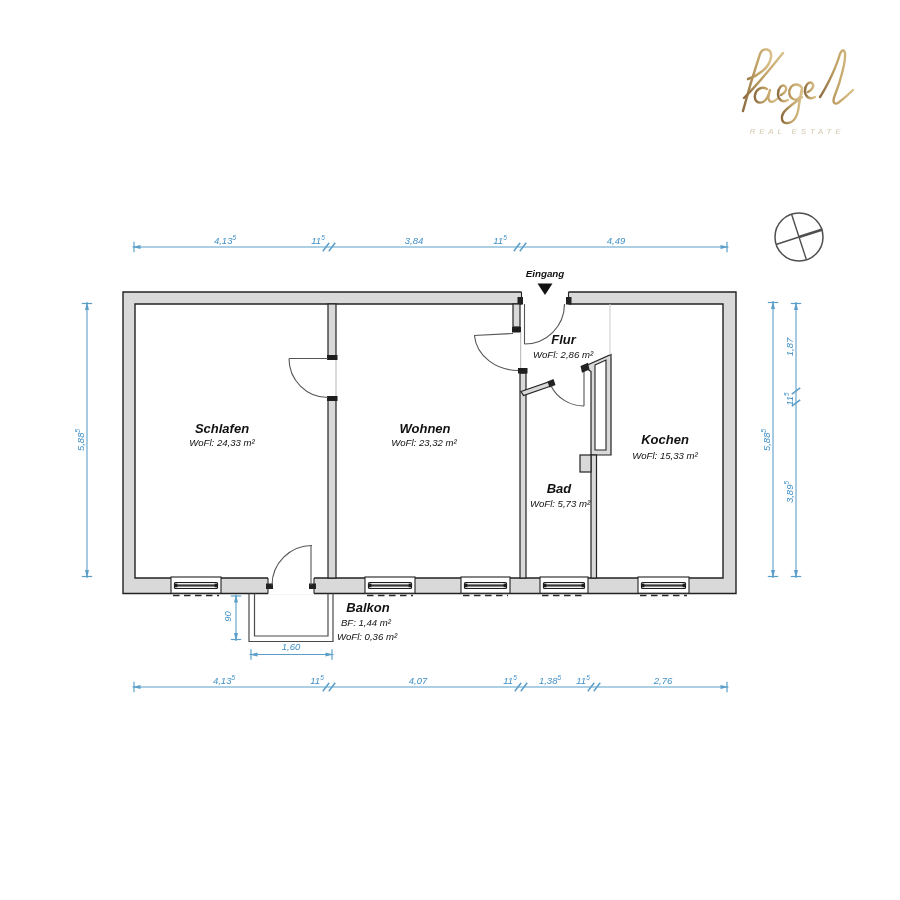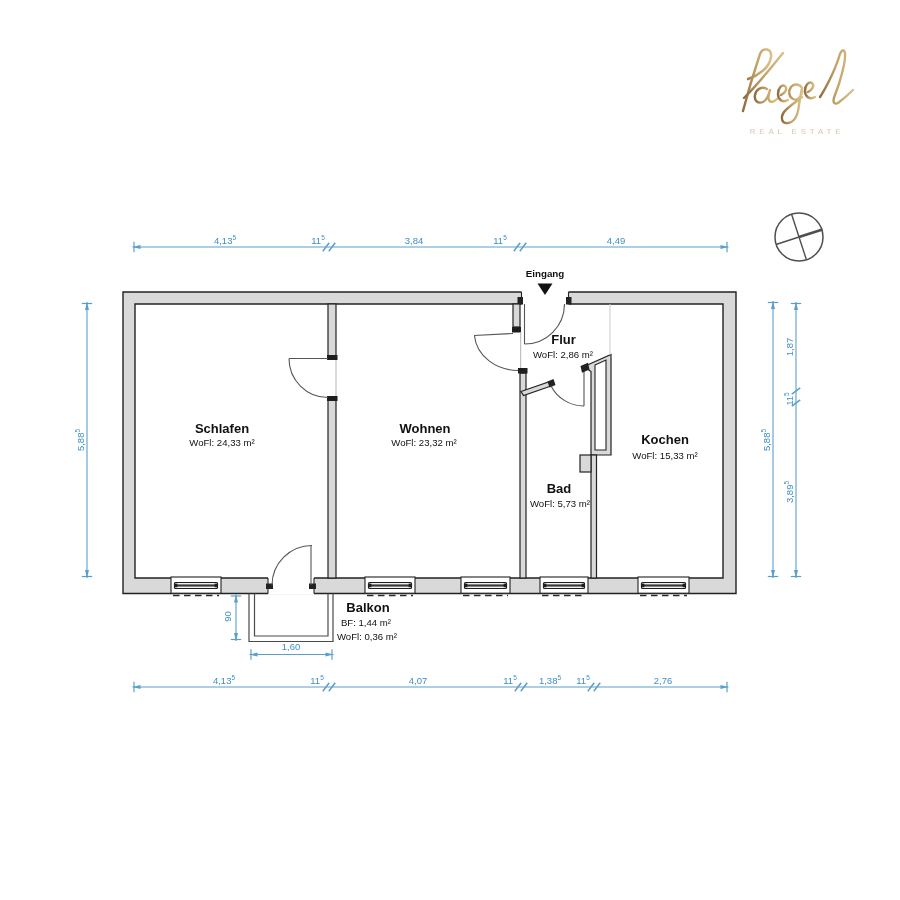--- a/index.html
+++ b/index.html
@@ -1,16 +1,16 @@
 <!DOCTYPE html>
 <html><head>
 <meta charset="utf-8">
 <style>
   html,body{margin:0;padding:0;background:#fff;}
-  #page{width:900px;height:868px;position:relative;font-family:"Liberation Sans",sans-serif;}
+  #page{width:900px;height:868px;position:relative;font-family:"Liberation Sans",sans-serif;font-style:italic;}
   svg{position:absolute;top:0;left:0;}
   text{font-family:"Liberation Sans",sans-serif;}
 </style>
 </head>
 <body>
 <div id="page">
 <svg width="900" height="900" viewBox="0 0 900 900">
   <defs>
     <linearGradient id="gold" x1="0" y1="0" x2="1" y2="0">
       <stop offset="0" stop-color="#8d6c40"></stop>

